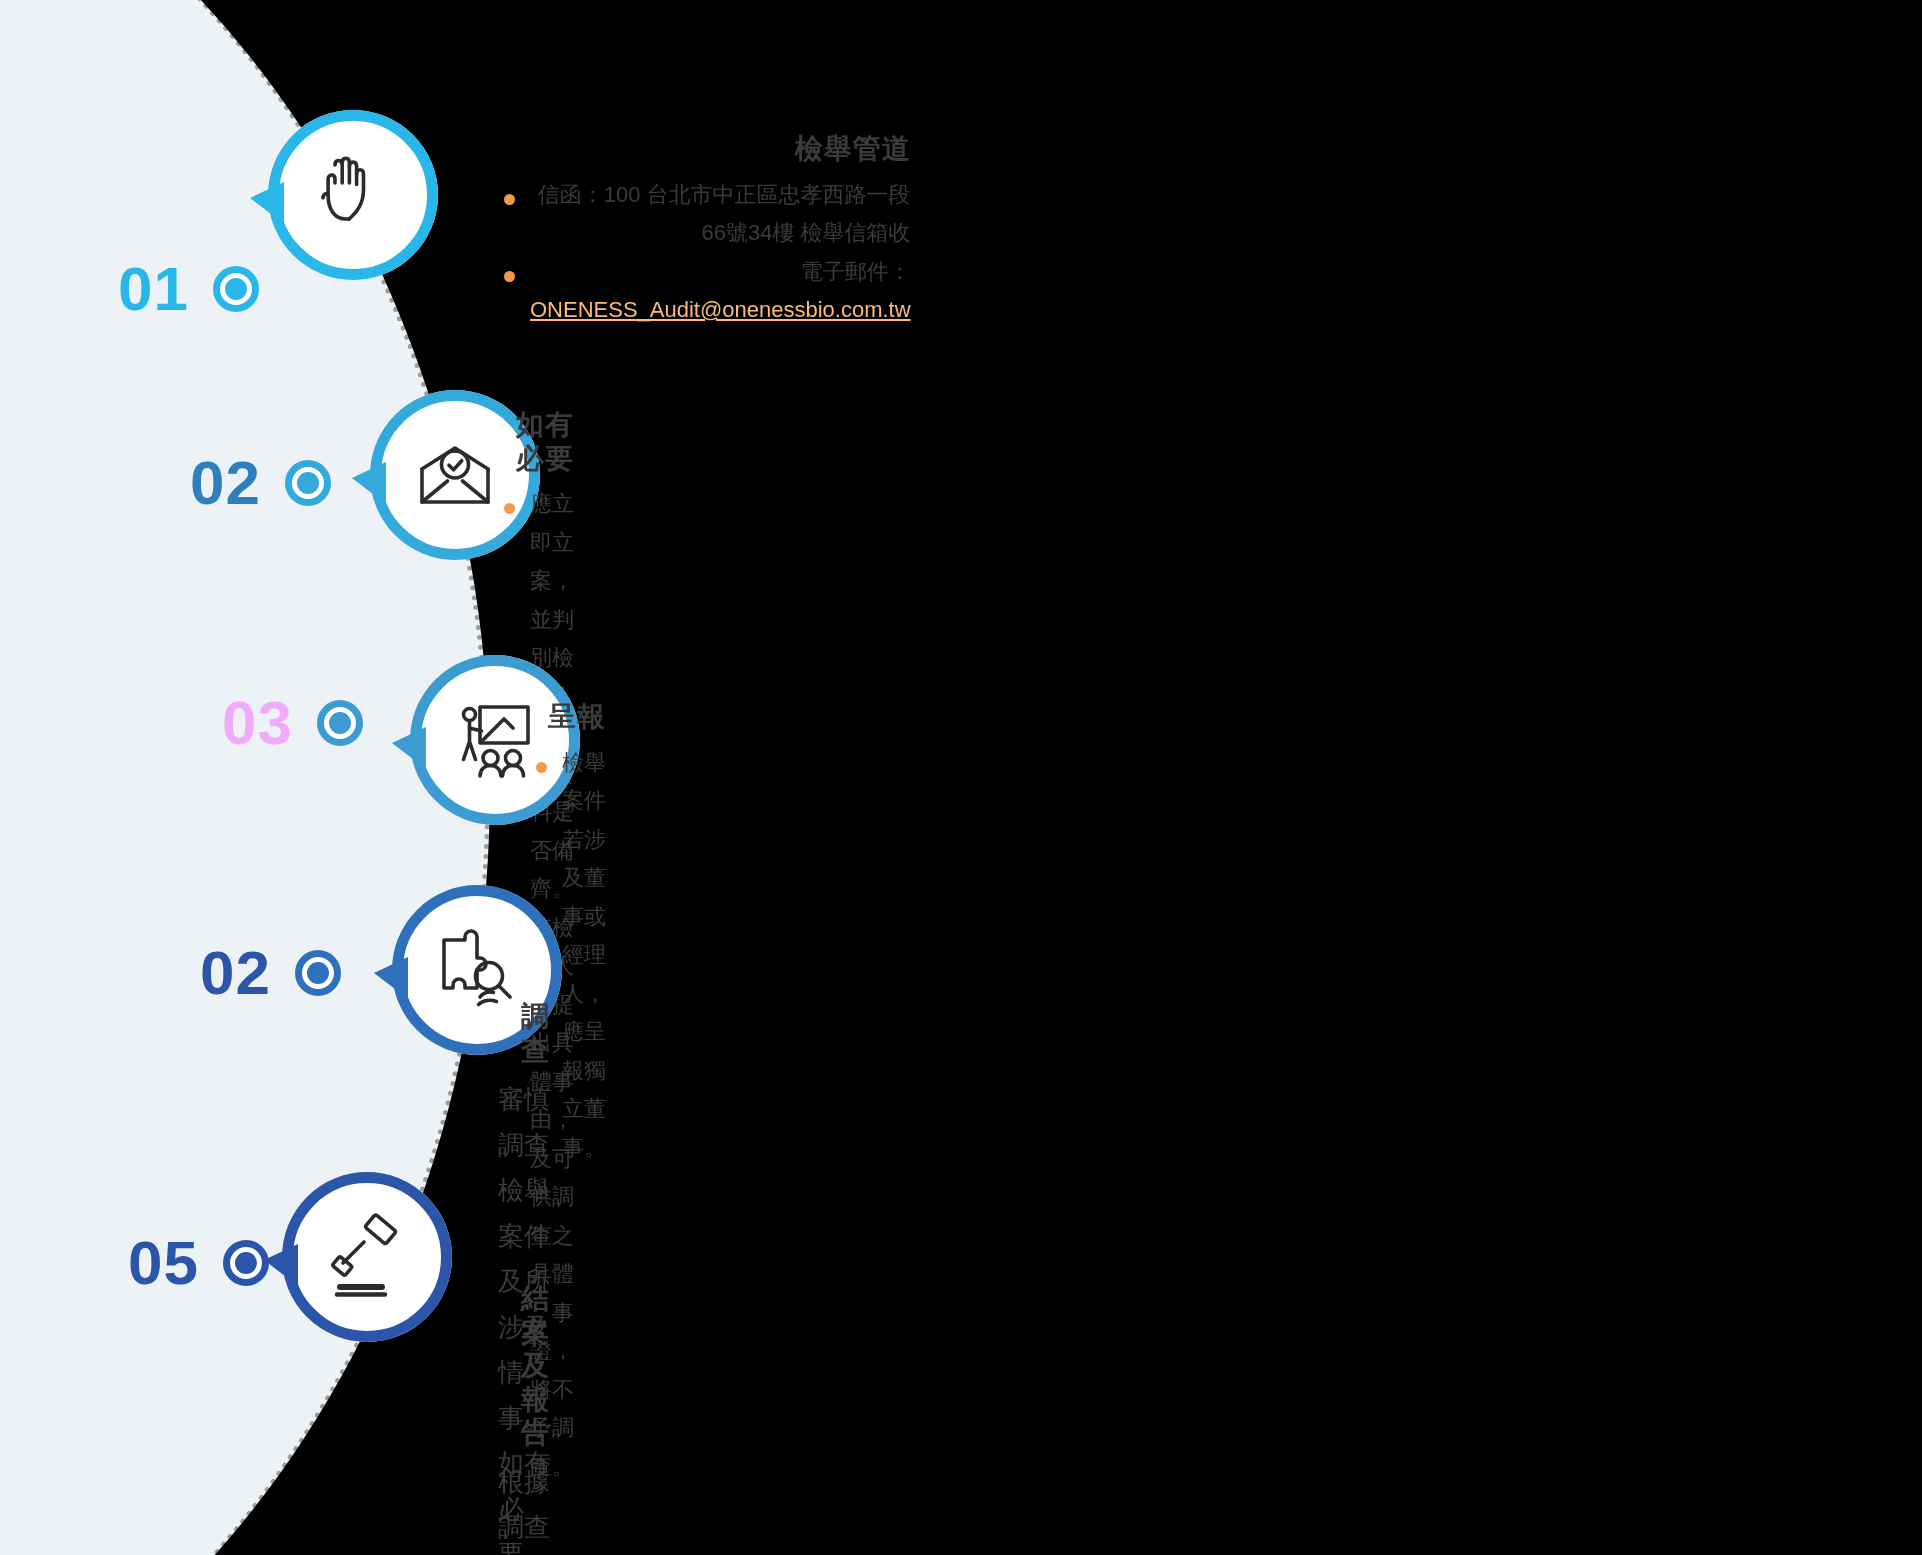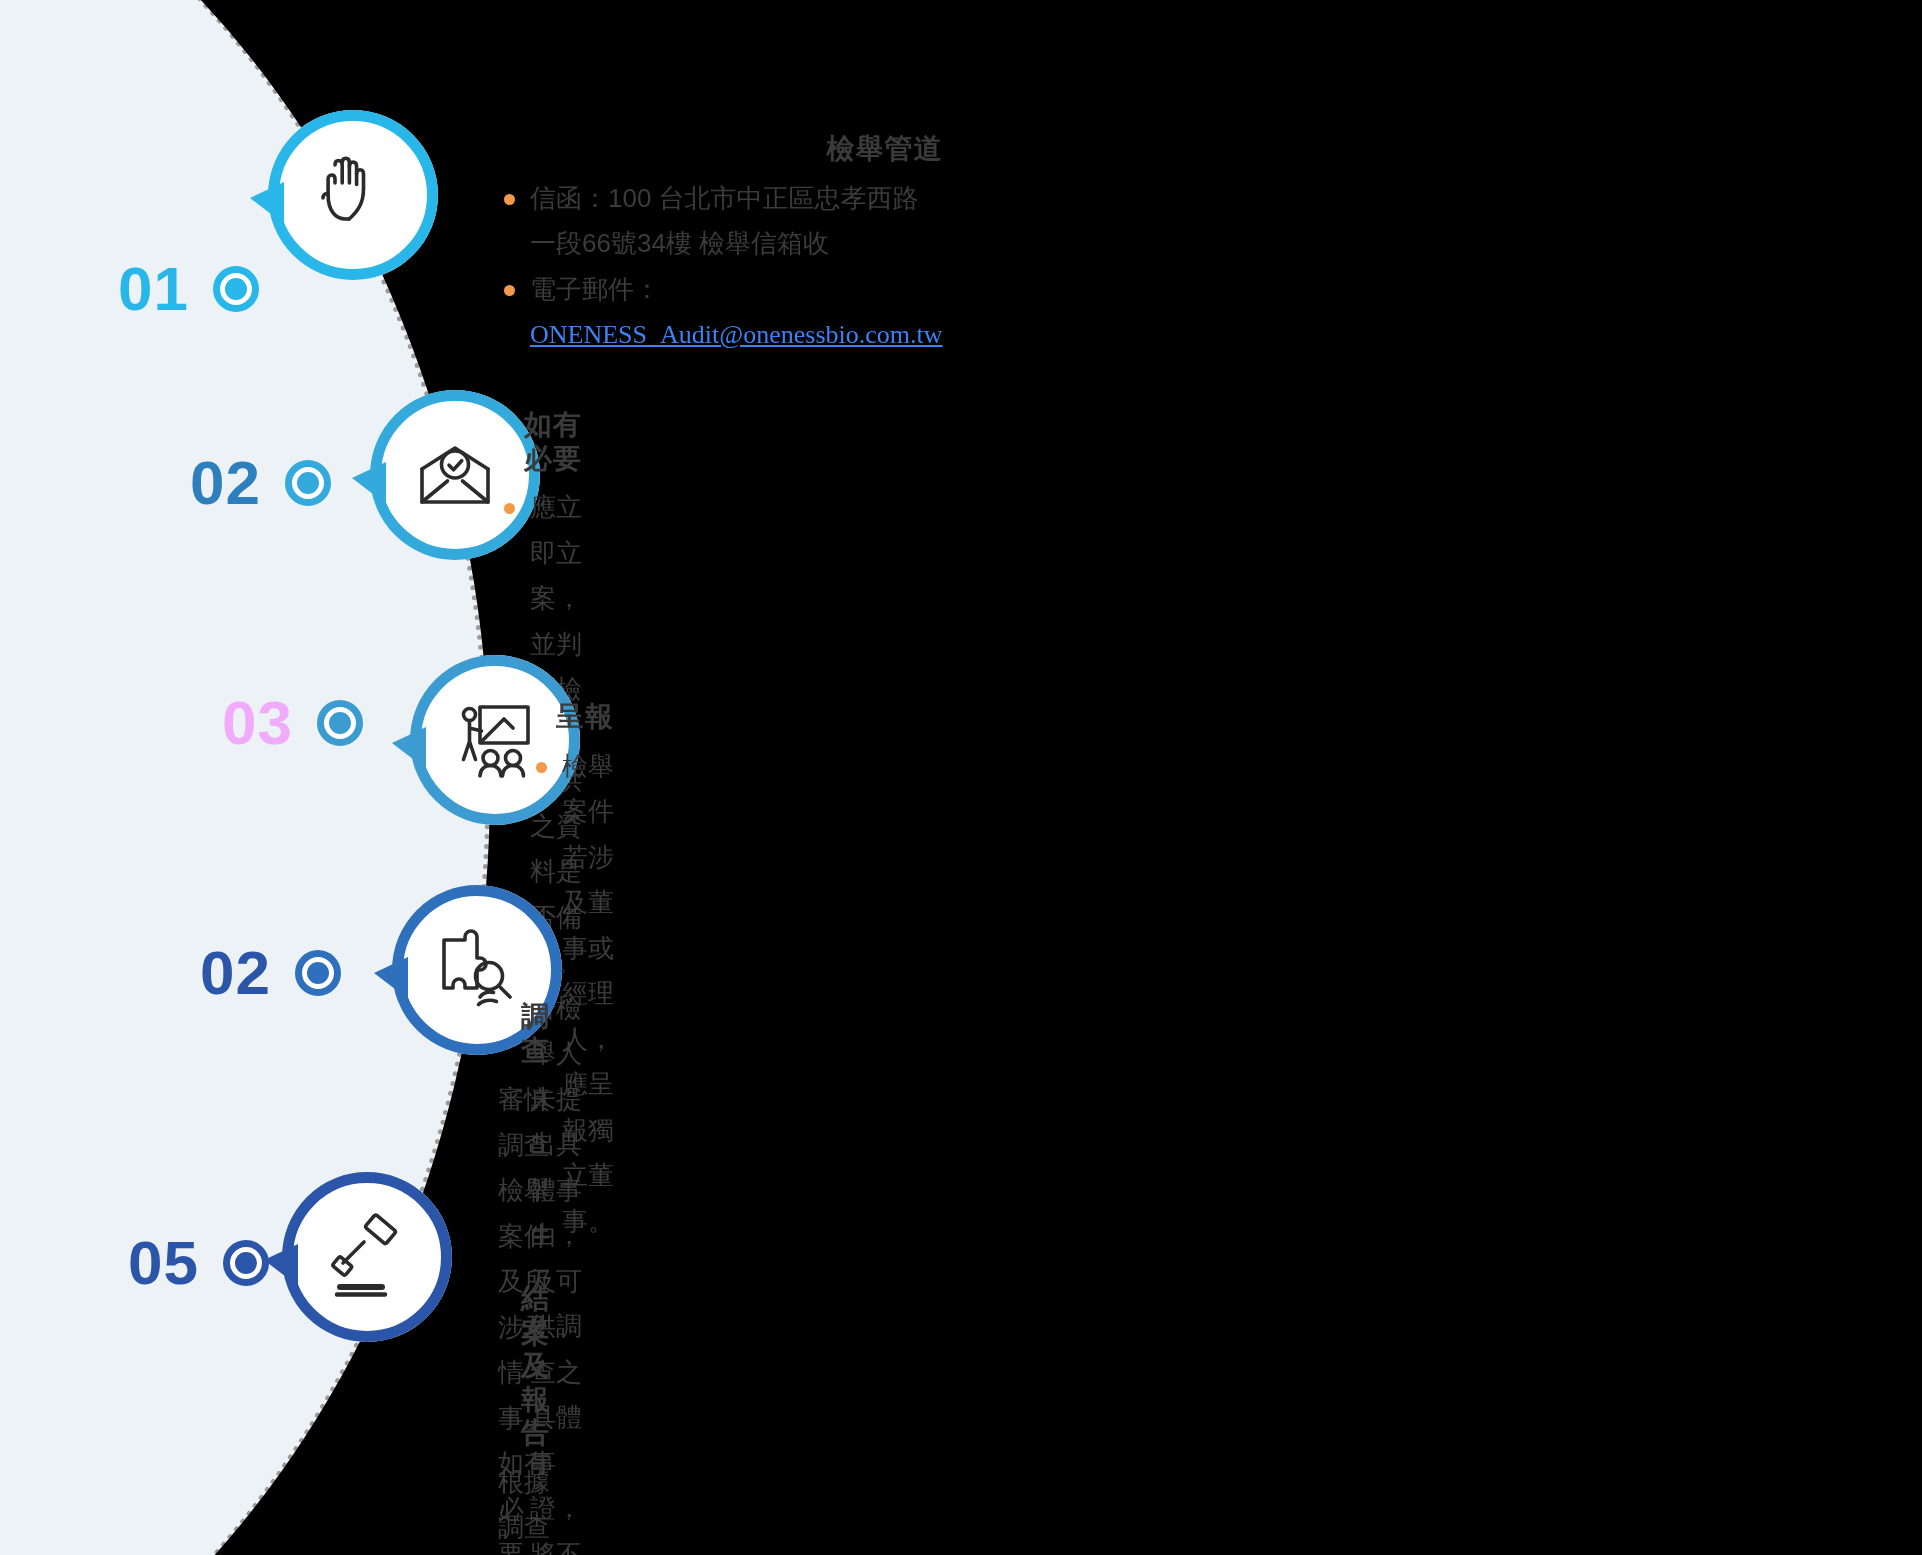--- a/index.html
+++ b/index.html
@@ -59,30 +59,30 @@
 
   
   .txt{ position:absolute; }
   .title{
     font-size:28px; font-weight:bold; color:#3b3b3b; line-height:1.2;
     margin-bottom:10px; letter-spacing:1px;text-align:right;
   }
   ul.bullets{ list-style:none; }
   ul.bullets li{
     position:relative; padding-left:32px;
-    font-size:26px; color:#3b3b3b; line-height:1.75;
+    font-size:22px; color:#3b3b3b; line-height:1.75;text-align:right;
   }
   ul.bullets li::before{
     content:""; position:absolute; left:6px; top:18px;
     width:11px; height:11px; border-radius:50%; background:#F2994A;
   }
   p.para{
     font-size:26px; color:#3b3b3b; line-height:1.75; max-width:1100px;
   }
-  a.mail{ color:#3b82f6; text-decoration:underline;font-family:Liberation Serif, serif; }
+  a.mail{ color:#fdba74; text-decoration:underline; }
 </style>
 </head>
 <body>
 
 <div id="bg-arc"></div>
 
 <div class="step">
   <div class="num-group" style="left:118px; top:258px; color:#29B6E8;">
     <span class="num" style="color:#29B6E8;">01</span>
     <span class="dot-marker">

